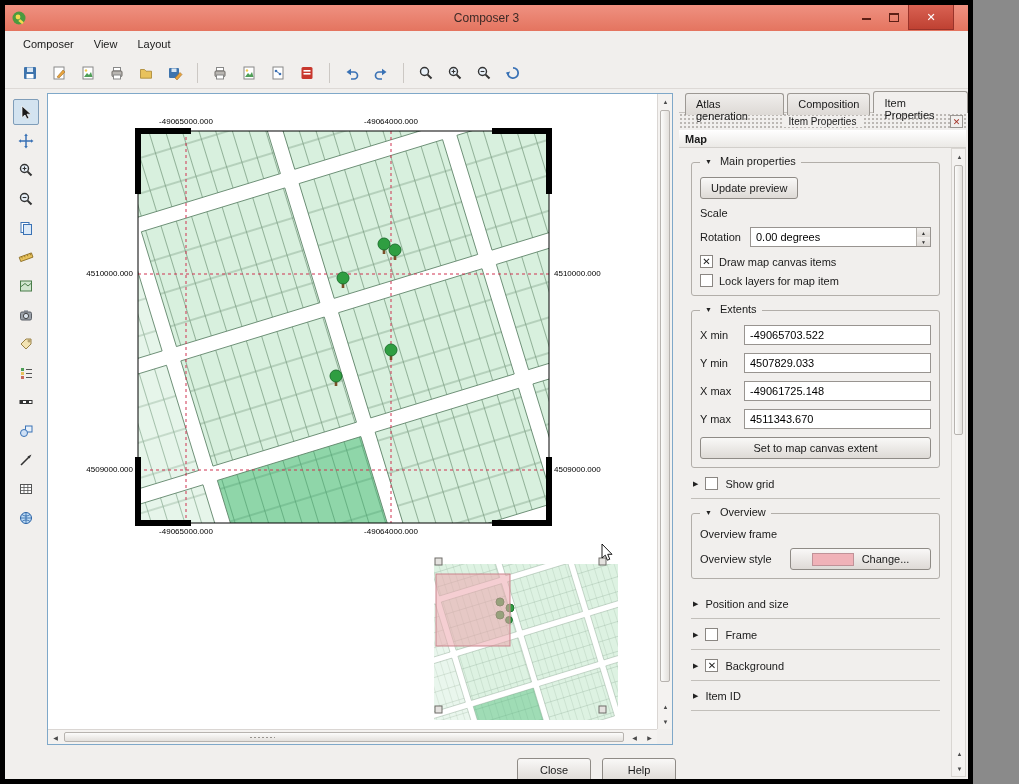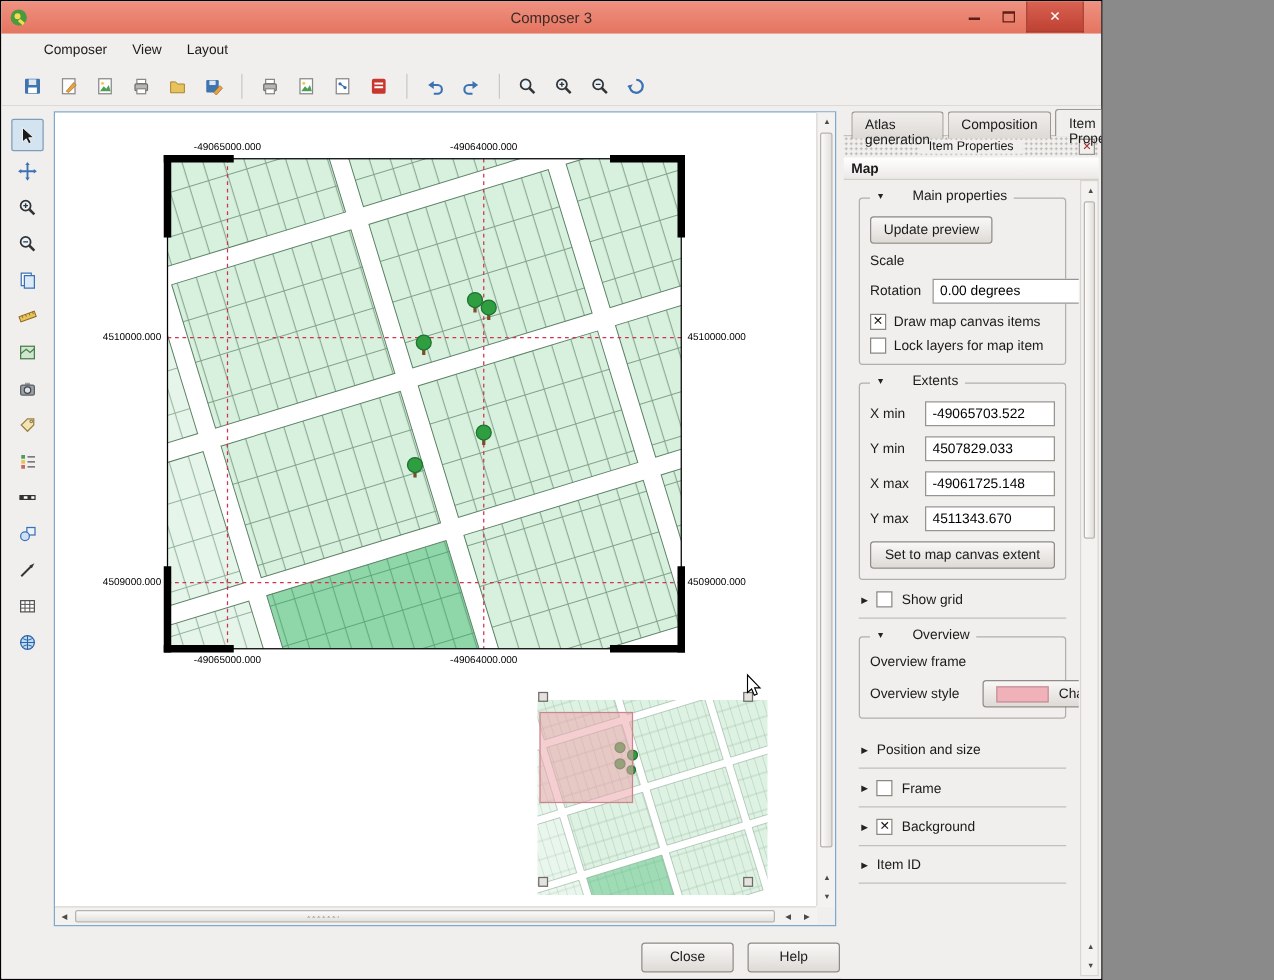--- a/index.html
+++ b/index.html
@@ -1,34 +1,34 @@
 <!DOCTYPE html>
 <html><head>
 <meta charset="utf-8">
 <style>
   * { box-sizing: border-box; margin: 0; padding: 0; }
   html,body { background:#8a8a8a; }
   body { font-family:"Liberation Sans","DejaVu Sans",sans-serif; font-size:11px; color:#1a1a1a; }
-  #win { position:relative; width:882px; height:784px; background:#f1efed; border:1px solid #000000; overflow:hidden; }
+  #win { position:relative; width:973px; height:784px; background:#f1efed; border:5px solid #000000; overflow:hidden; }
 
   
   .titlebar { position:absolute; left:0; top:0; right:0; height:26px;
     background:linear-gradient(#ef9181,#e4745f); display:flex; align-items:center; }
   .tb-appicon { margin-left:6px; z-index:2; }
   .tb-title { position:absolute; left:0; right:0; text-align:center; font-size:12px; color:#3d2a26; }
   .tb-btns { position:absolute; right:14px; top:0; height:26px; display:flex; z-index:2; }
   .tb-btn { width:28px; height:25px; display:flex; align-items:center; justify-content:center; color:#5c1f16; }
   .g-min { width:9px; height:4px; border-bottom:2px solid #5c1f16; }
   .g-max { width:10px; height:9px; border:1px solid #5c1f16; border-top:2px solid #5c1f16; }
   .tb-btn.close { width:46px; background:linear-gradient(#d96253,#bf4132); border:1px solid #99332a; border-top:none; }
   .g-close::before { content:"✕"; color:#fff; font-size:11px; font-weight:bold; }
 
   
   .menubar { position:absolute; top:26px; left:0; right:0; height:26px; background:#f1efed;
-    display:flex; align-items:center; padding-left:24px; }
+    display:flex; align-items:center; padding-left:8px; }
   .menu-item { padding:4px 10px; }
   .toolbarbar { position:absolute; top:52px; left:0; right:0; height:32px; background:#f1efed;
     border-bottom:1px solid #ddd9d6; display:flex; align-items:center; padding-left:12px; gap:3px; }
   .tbtn { width:26px; height:26px; display:flex; align-items:center; justify-content:center;
     border:1px solid transparent; border-radius:2px; }
   .tsep { width:1px; height:20px; background:#ccc8c4; margin:0 6px; }
 
   
   .workspace { position:absolute; top:84px; left:0; right:0; bottom:0; background:#f1efed; }
 
@@ -80,21 +80,21 @@
     background:#f1efed; display:flex; align-items:center; justify-content:center; }
   .maphdr { position:absolute; left:2px; right:2px; top:41px; height:18px;
     background:linear-gradient(#ffffff,#ebe9e6); border-bottom:1px solid #d2cfcb;
     font-weight:bold; display:flex; align-items:center; padding-left:6px; }
   .pscroll { position:absolute; left:2px; right:18px; top:59px; bottom:2px; overflow:hidden; }
   .pvsb { position:absolute; right:2px; width:15px; top:59px; bottom:2px; background:#f4f2f0; border:1px solid #d9d6d2; }
 
   .groupbox { position:relative; margin:14px 10px 0 12px; border:1px solid #b2aea9; border-radius:3px;
     padding:14px 8px 8px; }
   .grouptitle { position:absolute; top:-8px; left:8px; background:#f1efed; padding:0 5px;
-    display:flex; align-items:center; gap:22px; }
+    display:flex; align-items:center; gap:8px; }
   .prow { display:flex; align-items:center; gap:6px; margin-bottom:8px; }
   .prow:last-child { margin-bottom:0; }
   .cbrow { margin-bottom:6px; }
   .plabel { flex:none; }
   .w44 { width:44px; } .w38 { width:38px; } .w84 { width:84px; }
   .qline { flex:1; min-width:0; height:20px; border:1px solid #989490; background:#fff;
     font:11px "Liberation Sans","DejaVu Sans",sans-serif; padding:0 5px; }
   .combo { flex:1; height:21px; border:1px solid #989490; border-radius:2px;
     background:linear-gradient(#fdfdfc,#e8e5e2); display:flex; align-items:center;
     padding-left:6px; position:relative; }

